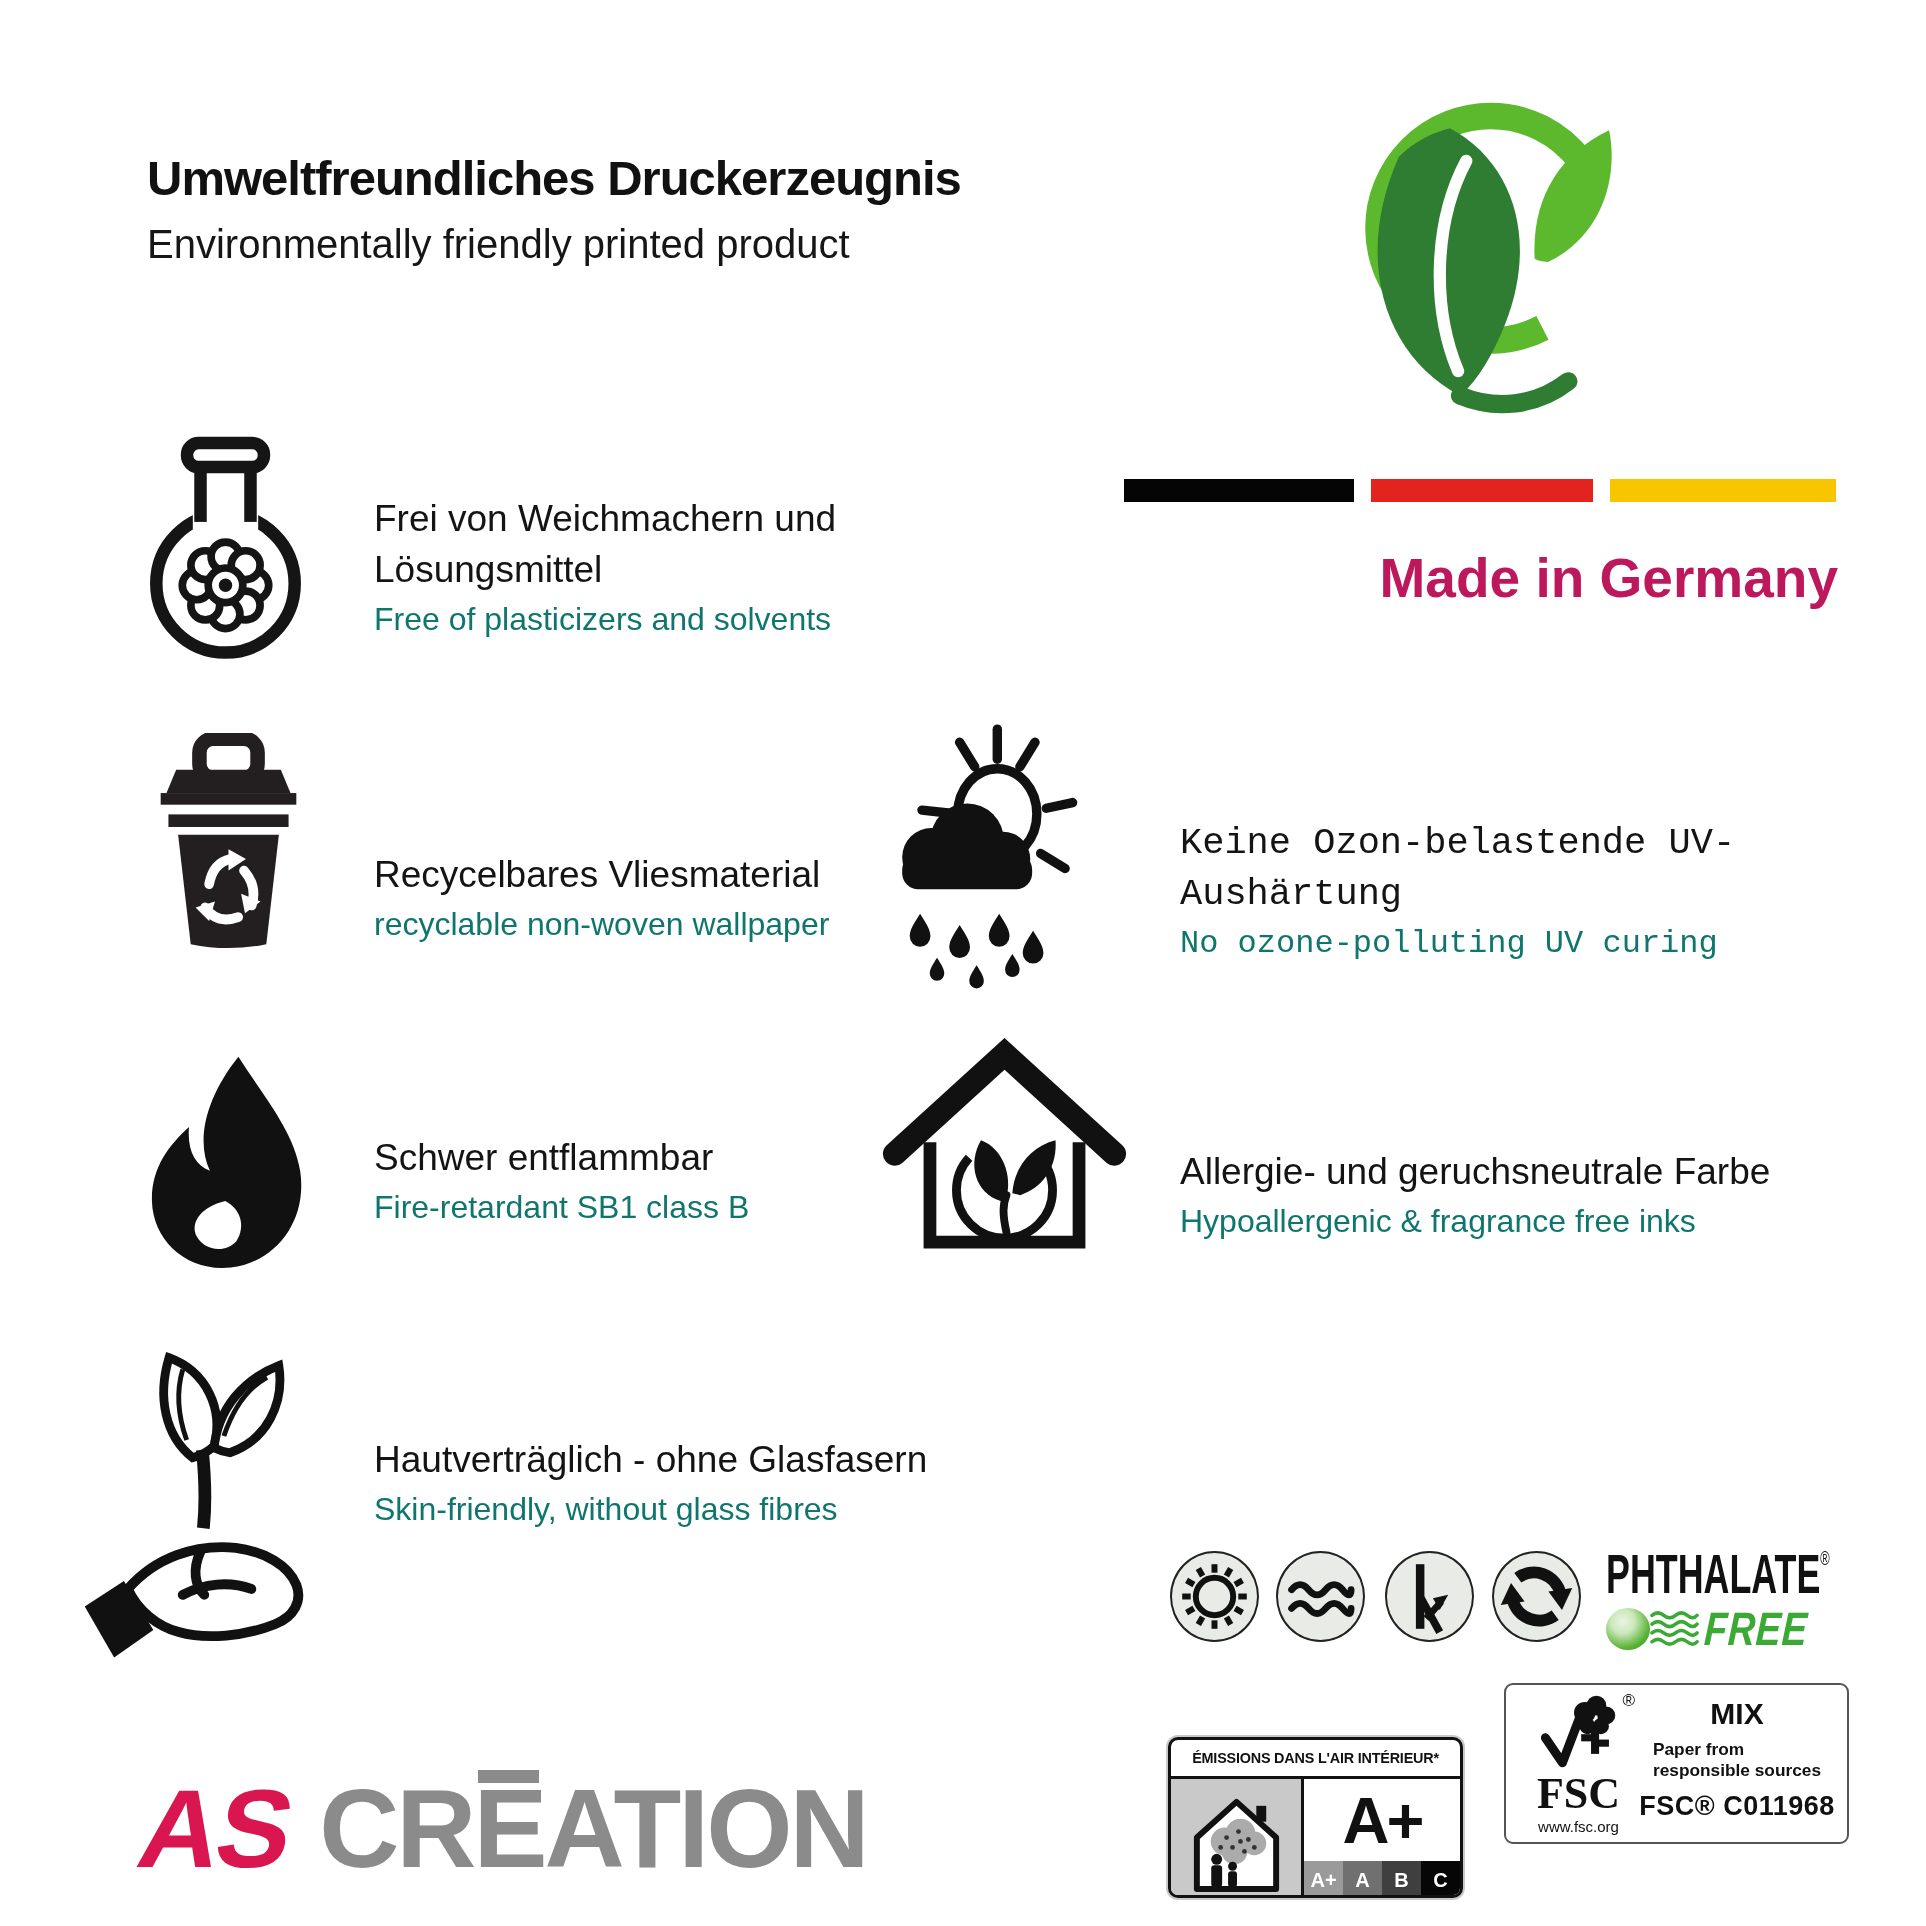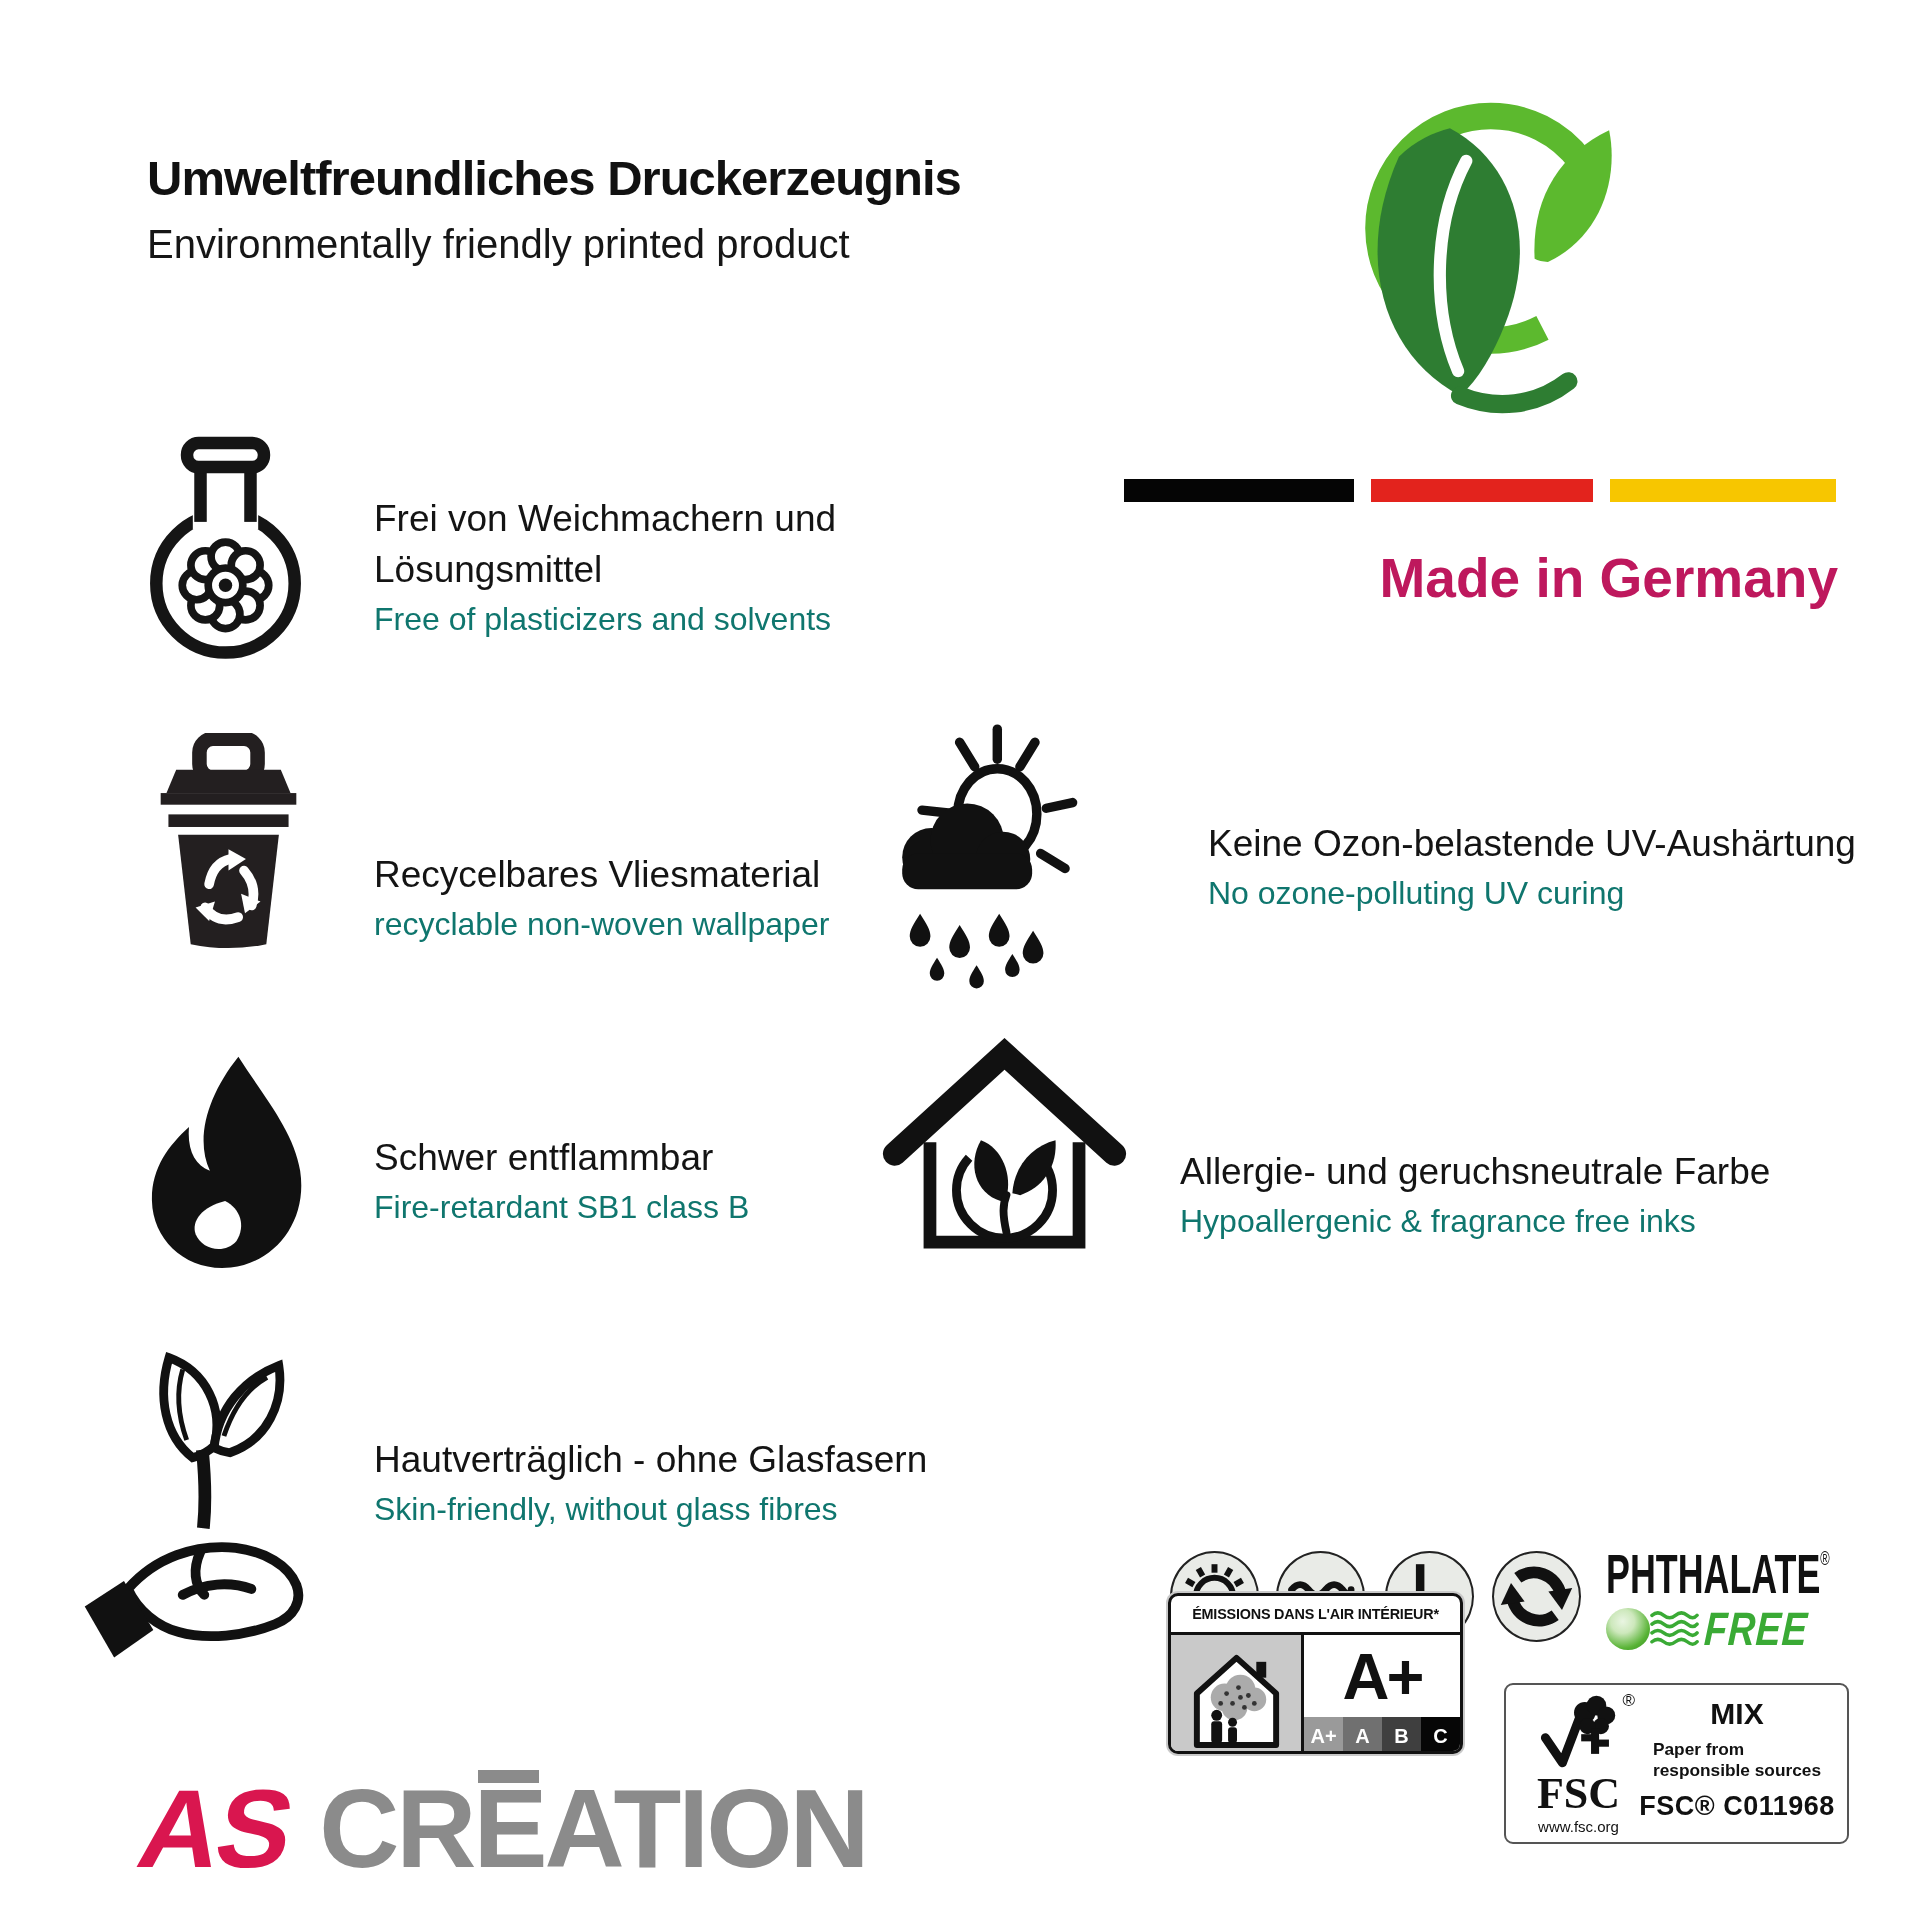--- a/index.html
+++ b/index.html
@@ -38,21 +38,21 @@
   .phth .word{font-size:56px;font-weight:700;color:#111;transform:scaleX(0.64);transform-origin:left top;
               letter-spacing:0px;white-space:nowrap;line-height:1;}
   .phth .reg{font-size:20px;font-weight:400;vertical-align:28px;letter-spacing:0;}
   .phth .row2{display:flex;align-items:center;margin-top:3px;}
   .sphere{width:44px;height:42px;border-radius:50%;
           background:radial-gradient(circle at 38% 32%, #e9f5e2 0%, #cde8bc 30%, #58b335 68%, #2f8a1f 100%);}
   .free{font-size:47px;font-weight:700;font-style:italic;color:#3aaa35;transform:scaleX(0.8) skewX(-4deg);
         transform-origin:left bottom;line-height:1;margin-left:2px;letter-spacing:1px;}
 
   
-  .airlabel{left:1168px;top:1593px;width:295px;height:161px;background:#fff;border:3px solid #111;
+  .airlabel{left:1168px;top:1737px;width:295px;height:161px;background:#fff;border:3px solid #111;
             border-radius:10px;box-shadow:0 0 0 2px #c9c9c9;box-sizing:border-box;overflow:hidden;}
   .airlabel .hdr{height:36px;display:flex;align-items:center;justify-content:center;
                  font-size:14.4px;font-weight:700;color:#111;border-bottom:3px solid #111;letter-spacing:-0.2px;white-space:nowrap;}
   .airlabel .body{display:flex;height:120px;}
   .airlabel .housecell{width:133px;background:#c9c9c9;border-right:3px solid #111;display:flex;align-items:center;justify-content:center;box-sizing:border-box;}
   .airlabel .rightcell{flex:1;display:flex;flex-direction:column;}
   .airlabel .grade{flex:1;display:flex;align-items:center;justify-content:center;
                    font-size:65px;font-weight:700;color:#111;letter-spacing:-3px;line-height:1;}
   .airlabel .scale{display:flex;height:38px;}
   .airlabel .scale div{flex:1;display:flex;align-items:center;justify-content:center;
@@ -170,21 +170,21 @@
         <path transform="translate(50,226)" d="M0,-16 C7,-5 11,1 11,8 A11,11 0 1 1 -11,8 C-11,1 -7,-5 0,-16 Z"></path>
         <path transform="translate(92,238)" d="M0,-16 C7,-5 11,1 11,8 A11,11 0 1 1 -11,8 C-11,1 -7,-5 0,-16 Z"></path>
         <path transform="translate(134,226)" d="M0,-16 C7,-5 11,1 11,8 A11,11 0 1 1 -11,8 C-11,1 -7,-5 0,-16 Z"></path>
         <path transform="translate(170,244)" d="M0,-16 C7,-5 11,1 11,8 A11,11 0 1 1 -11,8 C-11,1 -7,-5 0,-16 Z"></path>
         <path transform="translate(68,268) scale(0.7)" d="M0,-16 C7,-5 11,1 11,8 A11,11 0 1 1 -11,8 C-11,1 -7,-5 0,-16 Z"></path>
         <path transform="translate(110,276) scale(0.7)" d="M0,-16 C7,-5 11,1 11,8 A11,11 0 1 1 -11,8 C-11,1 -7,-5 0,-16 Z"></path>
         <path transform="translate(148,264) scale(0.7)" d="M0,-16 C7,-5 11,1 11,8 A11,11 0 1 1 -11,8 C-11,1 -7,-5 0,-16 Z"></path>
       </g>
     </svg>
   </div>
-  <div class="abs feature" style="left:1208px;top:818px;width:693px;">
+  <div class="abs feature" style="left:1180px;top:818px;width:693px;font-family:Liberation Mono, monospace;">
     <div class="de">Keine Ozon-belastende UV-Aushärtung</div>
     <div class="en">No ozone-polluting UV curing</div>
   </div>
 
   <div class="abs" style="left:132px;top:1032px;">
     <svg width="190" height="285" viewBox="0 0 200 260">
       <path d="M112,6 C140,50 170,84 177,126 C185,178 152,222 104,228 C58,233 22,200 21,158 C20,124 38,100 60,80 C58,104 66,120 82,126 C66,92 80,46 112,6 Z" fill="#111"></path>
       <path d="M98,158 C114,166 120,184 110,200 C98,214 74,210 67,193 C62,179 74,164 98,158 Z" fill="#fff"></path>
     </svg>
   </div>

